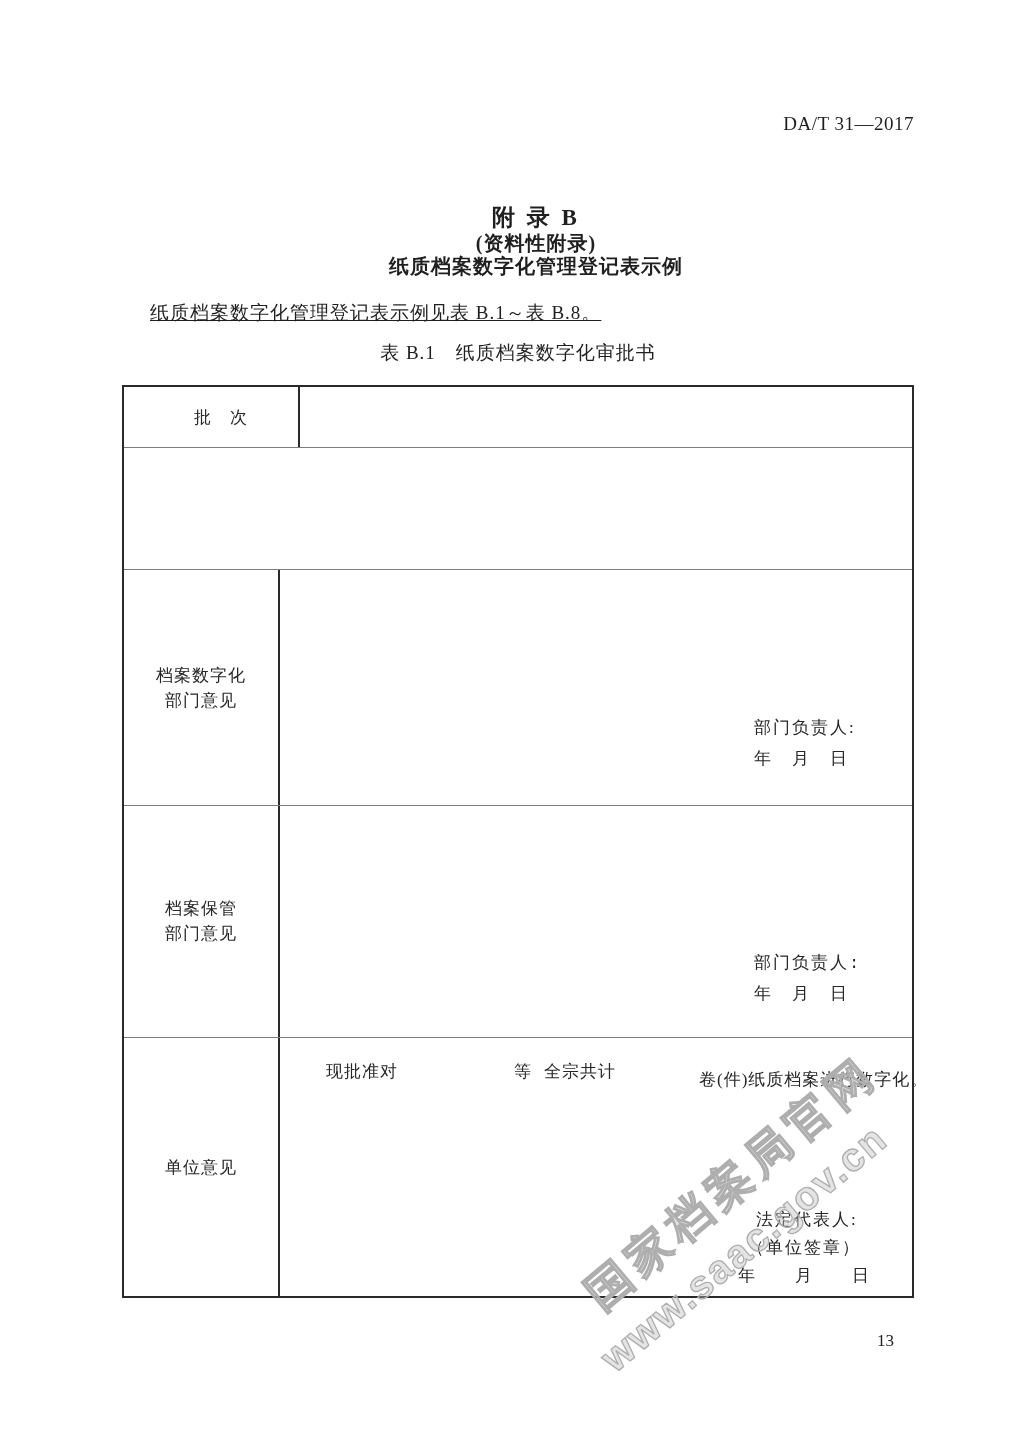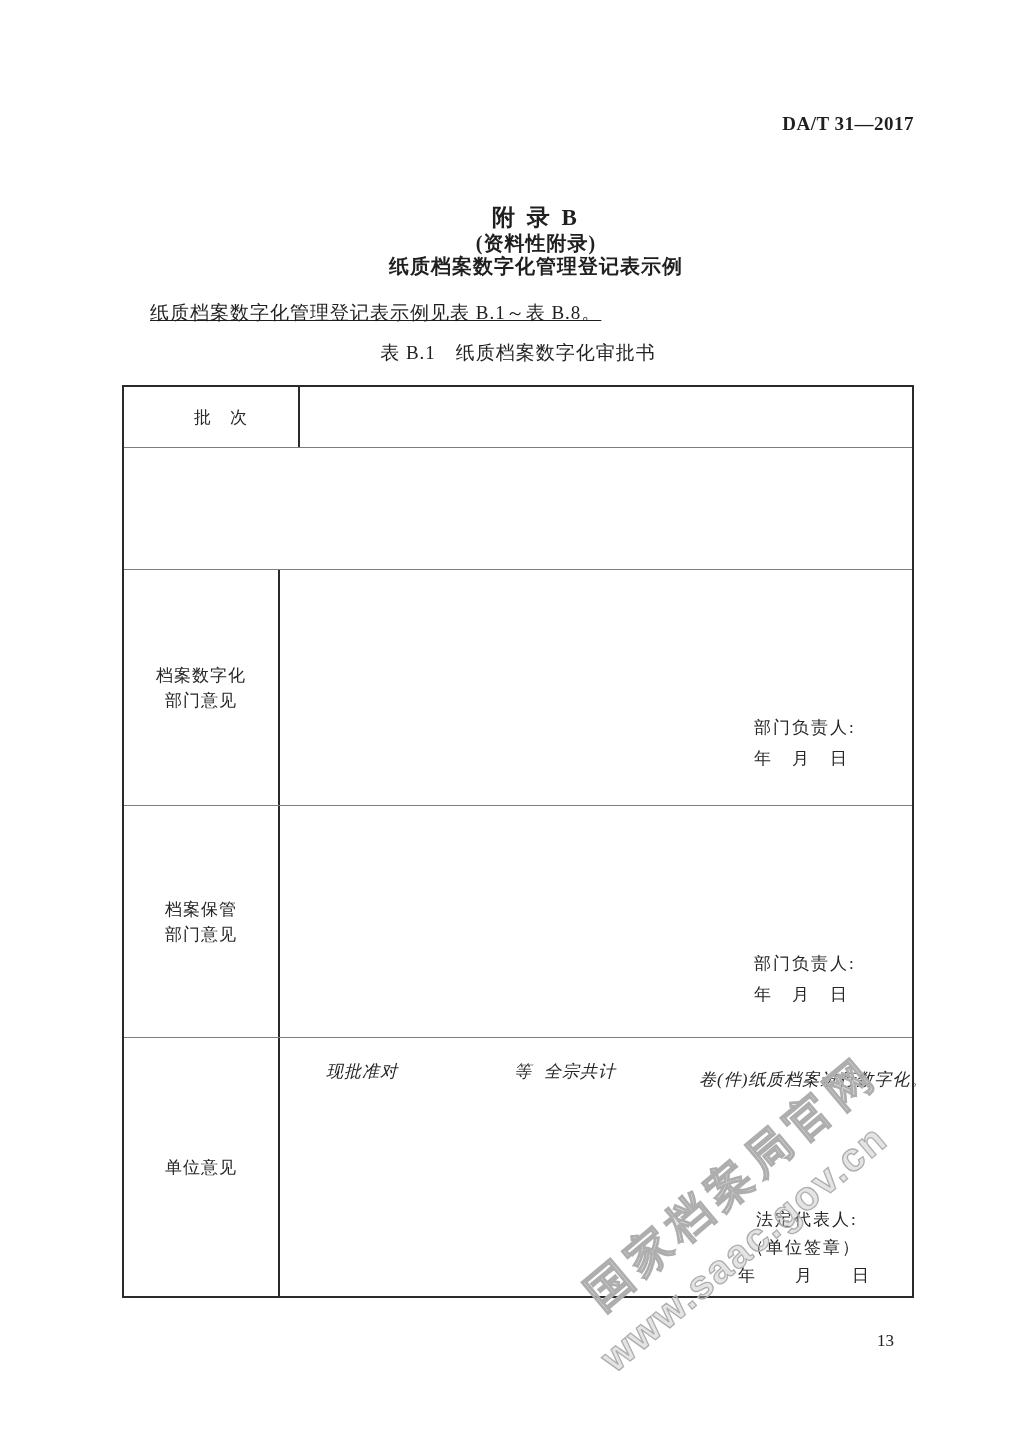--- a/index.html
+++ b/index.html
@@ -7,21 +7,21 @@
   .page {
     position:relative;
     width:1024px; height:1447px;
     background:#ffffff;
     font-family:"Liberation Serif","DejaVu Serif",serif;
     color:#1f1f1f;
     overflow:hidden;
   }
   .doc-code {
     position:absolute; top:113px; right:110px;
-    font-size:19px; font-weight:bold; letter-spacing:0.5px;
+    font-size:19px; font-weight:normal; letter-spacing:0.5px;
   }
   .app-heading {
     position:absolute; left:36px; width:1000px;
     text-align:center; font-weight:bold; white-space:pre;
   }
   .t1 { top:202px; font-size:23px; letter-spacing:3px; }
   .t2 { top:230px; font-size:20px; letter-spacing:1px;font-family:Liberation Serif, serif; }
   .t3 { top:253px; font-size:20px; letter-spacing:1px; }
   .intro {
     position:absolute; left:150px; top:300px;
@@ -35,34 +35,34 @@
     position:absolute; left:122px; top:385px;
     width:792px; height:913px;
     border:2px solid #2a2a2a;
     display:flex; flex-direction:column;
   }
   .form-row { display:flex; width:100%; }
   .form-row + .form-row { border-top:1px solid #7d7d7d; }
   .r1 { height:60px;padding-left:20px; }
   .r2 { height:122px; }
   .r3 { height:236px; }
-  .r4 { height:232px; }
+  .r4 { height:232px;font-family:Liberation Mono, monospace; }
   .r5 { flex:1; }
   .label-cell {
     width:156px; flex:0 0 156px;
     border-right:2px solid #2a2a2a;
     display:flex; flex-direction:column;
     align-items:center; justify-content:center;
     font-size:17px; letter-spacing:1px; line-height:25px;
     text-align:center; color:#262626;
   }
   .content-cell { flex:1; position:relative; font-size:17px; color:#262626; }
   .sign-block { position:absolute; left:474px; top:142px; line-height:31px; letter-spacing:2px; }
   .approve-line { position:absolute; left:0; top:22px; width:100%; height:24px; letter-spacing:1px; }
-  .approve-line span { position:absolute; white-space:pre;font-style:italic; }
+  .approve-line span { position:absolute; white-space:pre; }
   .seg1 { left:46px; }
   .seg2 { left:234px; }
   .seg3 { left:264px; }
   .seg4 { left:419px;margin-top:8px; }
   .legal-block { position:absolute; left:458px; top:168px; line-height:28px; letter-spacing:2px; }
   .legal-line1 { padding-left:18px; }
   .legal-line2 { padding-left:9px; }
   .watermark {
     position:absolute; z-index:5;
     transform-origin:0 50%; transform:rotate(-40deg);

